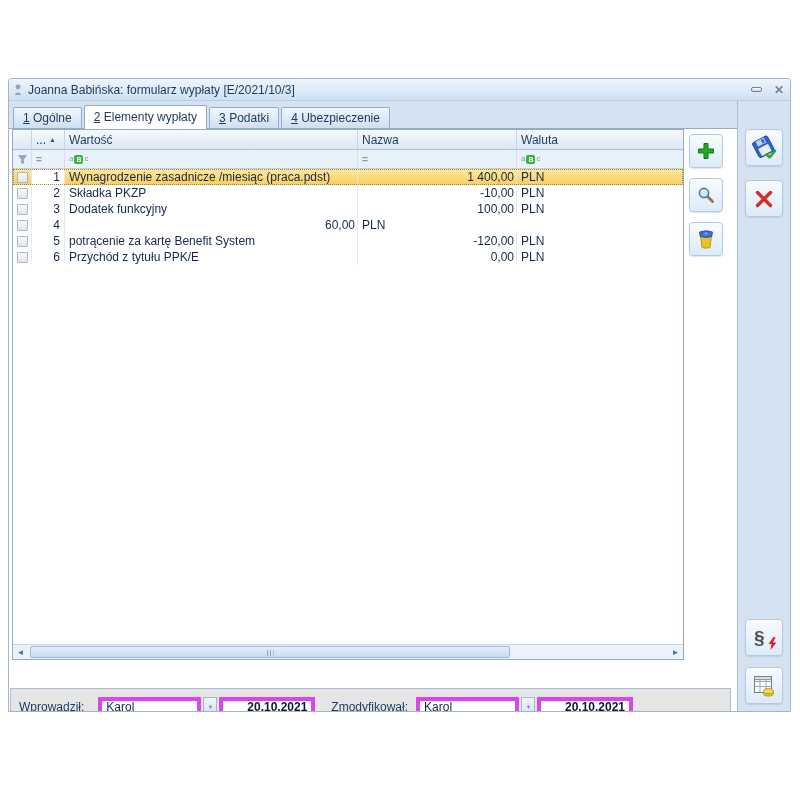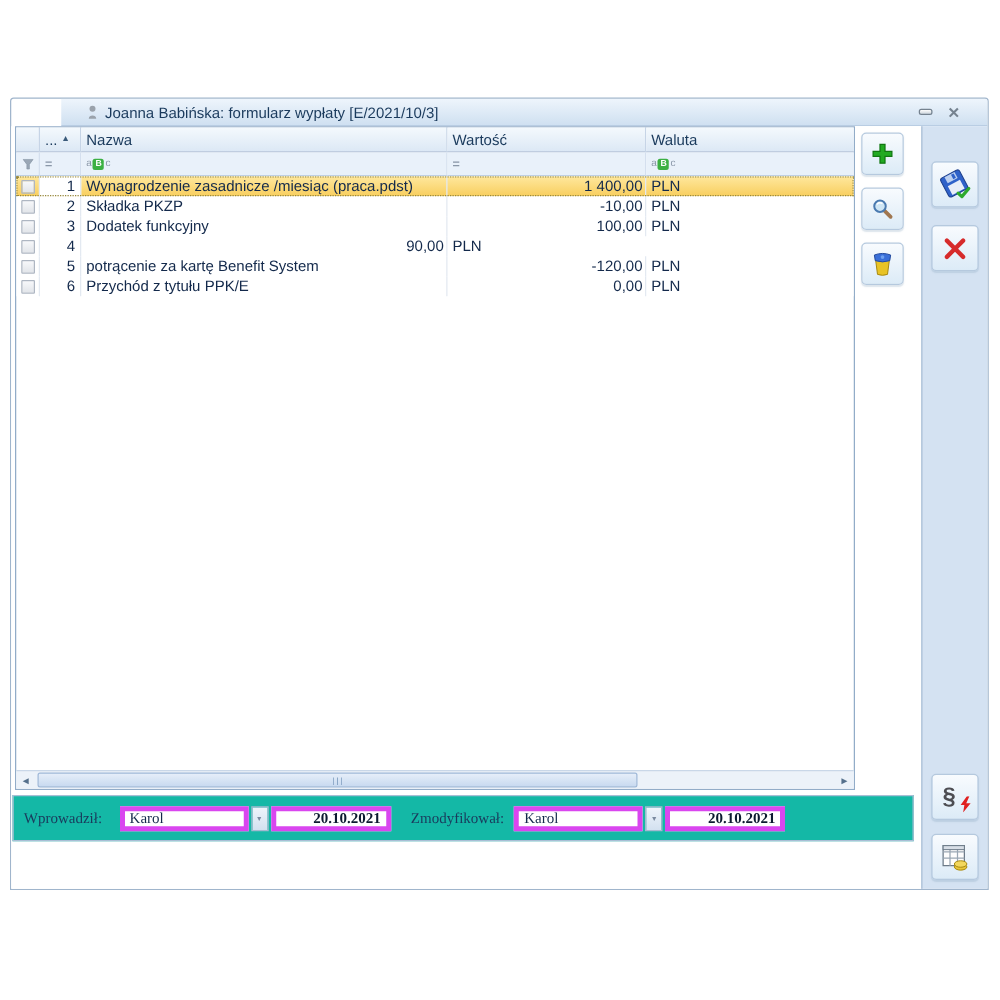--- a/index.html
+++ b/index.html
@@ -4,22 +4,22 @@
 <style>
   * { margin:0; padding:0; box-sizing:border-box; }
   html,body { width:800px; height:800px; background:#ffffff; font-family:"Liberation Sans", sans-serif; }
   .window {
     position:absolute; left:8px; top:78px; width:783px; height:634px;
     background:#ffffff; border:1px solid #a0b5cc; border-radius:3px 3px 0 0;
     font-size:12px; color:#1a3a5c; overflow:hidden;
   }
   
   .titlebar {
-    height:22px; display:flex; align-items:center; padding:0 18px;
-    background:linear-gradient(#eef5fc,#cfe0f1); border-bottom:1px solid #b9cde3;margin-left:40px;
+    height:22px; display:flex; align-items:center; padding:0 2px;
+    background:linear-gradient(#eef5fc,#cfe0f1); border-bottom:1px solid #b9cde3;
   }
   .title-icon { width:10px; height:12px; margin:0 5px 0 2px; flex:none; }
   .title-text { flex:1; color:#1a3a5c; white-space:nowrap; overflow:hidden; }
   .win-controls { display:flex; align-items:center; gap:12px; margin-right:4px; }
   .min-glyph { width:11px; height:5px; border:1px solid #75828f; border-radius:2px; background:linear-gradient(#fdfdfd,#cfd6dd); }
   .close-glyph { color:#75828f; font-size:12px; font-weight:bold; line-height:12px; }
   
   .main { display:flex; height:611px; }
   .content-col { width:728px; display:flex; flex-direction:column; background:#ffffff; }
   .outer-strip { width:53px; background:#d4e2f2; border-left:1px solid #a9bed5; position:relative; }
@@ -101,22 +101,22 @@
     background:linear-gradient(#f8fbfe,#dcebf7); display:flex; align-items:center; justify-content:center;
     box-shadow:0 1px 1px rgba(120,150,180,.25);
   }
   .outer-btn {
     position:absolute; left:7px; width:38px; height:37px; border:1px solid #b5c9de; border-radius:4px;
     background:linear-gradient(#f8fbfe,#dcebf7); display:flex; align-items:center; justify-content:center;
     box-shadow:0 1px 1px rgba(120,150,180,.25);
   }
   
   .footer-panel {
-    position:absolute; left:1px; top:535px; width:721px; height:37px;
-    background:#14b8a6; border:1px solid #a9bed5; display:flex; align-items:center; padding:0 8px;font-family:Liberation Serif, serif;
+    position:absolute; left:1px; top:559px; width:721px; height:37px;
+    background:#e5e5e5; border:1px solid #a9bed5; display:flex; align-items:center; padding:0 8px;
   }
   .f-label { color:#1a3a5c; white-space:nowrap; }
   .f-input {
     height:20px; background:#fff; border:4px solid #d946ef; color:#13294b;
     display:flex; align-items:center; padding:0 4px; overflow:hidden;
   }
   .f-user { width:103px; }
   .f-drop {
     width:14px; height:20px; margin-left:2px; border:1px solid #a3b8d0;
     background:linear-gradient(#eef4fb,#d3e1f0); display:flex; align-items:center; justify-content:center;
@@ -142,35 +142,41 @@
     <div class="title-text">Joanna Babińska: formularz wypłaty [E/2021/10/3]</div>
     <div class="win-controls">
       <div class="min-glyph"></div>
       <div class="close-glyph">✕</div>
     </div>
   </div>
 
   <div class="main">
     <div class="content-col">
 
+      <div class="tabbar" id="tabbar">
+          <div class="tab"><u>1</u> Ogólne</div>
+          <div class="tab active"><u>2</u> Elementy wypłaty</div>
+          <div class="tab"><u>3</u> Podatki</div>
+          <div class="tab"><u>4</u> Ubezpieczenie</div>
+        </div>
 
       <div class="content">
 
         <div class="grid">
           <div class="grid-hrow">
             <div class="grid-hcell"></div>
             <div class="grid-hcell hcell-ord">
               <span>...</span>
               <span class="sort-arrow">▲</span>
             </div>
             <div class="grid-hcell">
+              <span>Wartość</span>
+            </div>
+            <div class="grid-hcell">
               <span>Nazwa</span>
-            </div>
-            <div class="grid-hcell">
-              <span>Wartość</span>
             </div>
             <div class="grid-hcell">
               <span>Waluta</span>
             </div>
           </div>
 
           <div class="grid-frow">
             <div class="grid-fcell fcell-center">
               <svg class="funnel-svg" width="9" height="9" viewBox="0 0 9 9">
                 <path d="M0.5 0.5 H8.5 L5.5 4.5 V8.2 L3.5 8.2 V4.5 Z" fill="#9aa7b6" stroke="#8593a3" stroke-width="0.5"></path>
@@ -224,21 +230,21 @@
                 <div class="grid-cell c-num">3</div>
                 <div class="grid-cell c-name">Dodatek funkcyjny</div>
                 <div class="grid-cell c-val">100,00</div>
                 <div class="grid-cell c-cur">PLN</div>
               </div>
               <div class="grid-row">
                 <div class="grid-cell c-sel">
                   <div class="checkbox"></div>
                 </div>
                 <div class="grid-cell c-num">4</div>
-                <div class="grid-cell c-val">90,00</div>
+                <div class="grid-cell c-val">60,00</div>
                 <div class="grid-cell c-cur">PLN</div>
               </div>
               <div class="grid-row">
                 <div class="grid-cell c-sel">
                   <div class="checkbox"></div>
                 </div>
                 <div class="grid-cell c-num">5</div>
                 <div class="grid-cell c-name">potrącenie za kartę Benefit System</div>
                 <div class="grid-cell c-val">-120,00</div>
                 <div class="grid-cell c-cur">PLN</div>

